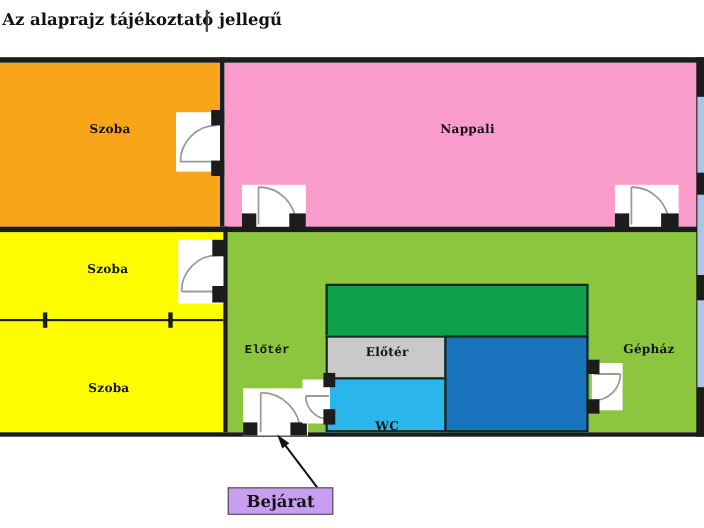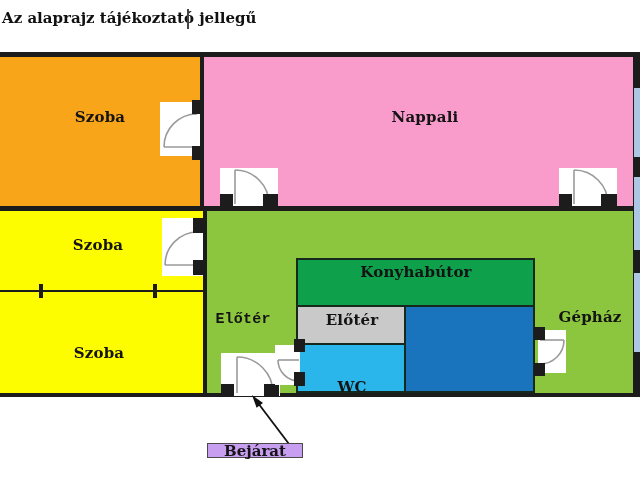--- a/index.html
+++ b/index.html
@@ -1,29 +1,29 @@
 <!DOCTYPE html>
 <html><head>
 <meta charset="utf-8">
 <style>
   html,body{margin:0;padding:0;background:#fff;}
   .canvas{position:relative;width:640px;height:480px;background:#ffffff;overflow:hidden;
           font-family:"DejaVu Serif","Liberation Serif",serif;}
   .wall{position:absolute;background:#1c1c1c;}
   .room{position:absolute;}
-  .lbl{position:absolute;transform:translate(-50%,-50%);font-weight:bold;font-size:15px;
+  .lbl{position:absolute;transform:translate(-50%,-50%);font-weight:bold;font-size:11px;
        color:#141414;white-space:nowrap;letter-spacing:.2px;}
   .title{position:absolute;left:2px;top:9px;font-weight:bold;font-size:15px;color:#111;
          white-space:nowrap;}
   .cursor{position:absolute;left:187px;top:9px;width:2px;height:20px;background:#444;}
   .box{position:absolute;box-sizing:border-box;border:2px solid #17281d;}
   .doorsvg{position:absolute;}
   .win{position:absolute;background:#adc6e3;}
   .tick{position:absolute;background:#1c1c1c;}
-  .entrybox{position:absolute;left:207px;top:443px;width:96px;height:15px;background:#c89ef0;
+  .entrybox{position:absolute;left:207px;top:443px;width:96px;height:25px;background:#c89ef0;
             border:1px solid #4a4a4a;box-sizing:border-box;display:flex;align-items:center;
             justify-content:center;font-weight:bold;font-size:15px;color:#141414;}
 </style>
 </head>
 <body>
 
 <div class="canvas">
 
   <div class="title">Az alaprajz tájékoztató jellegű</div>
   <div class="cursor"></div>
@@ -109,21 +109,20 @@
     <rect x="2" y="2" width="11" height="13" fill="#1c1c1c"></rect>
     <rect x="2" y="38" width="11" height="13" fill="#1c1c1c"></rect>
   </svg>
 
   <span class="lbl" style="left:100px;top:117px;">Szoba</span>
   <span class="lbl" style="left:425px;top:117px;">Nappali</span>
   <span class="lbl" style="left:98px;top:245px;">Szoba</span>
   <span class="lbl" style="left:99px;top:353px;">Szoba</span>
   <span class="lbl" style="left:243px;top:319px;font-family:Liberation Mono, monospace;">Előtér</span>
   <span class="lbl" style="left:590px;top:317px;">Gépház</span>
-  <span class="lbl" style="left:416px;top:272px;">Konyhabútor</span>
   <span class="lbl" style="left:352px;top:320px;">Előtér</span>
   <span class="lbl" style="left:352px;top:357px;margin-top:30px;">WC</span>
 
   <svg class="doorsvg" style="left:245px;top:390px;" width="50" height="60" viewBox="0 0 50 60">
     <line x1="44" y1="54" x2="13" y2="13" stroke="#111" stroke-width="1.8"></line>
     <polygon points="7,5 11.6,17.8 18,13" fill="#111"></polygon>
   </svg>
   <div class="entrybox" style="background-color: rgb(200, 158, 240);">
     <span>Bejárat</span>
   </div>

